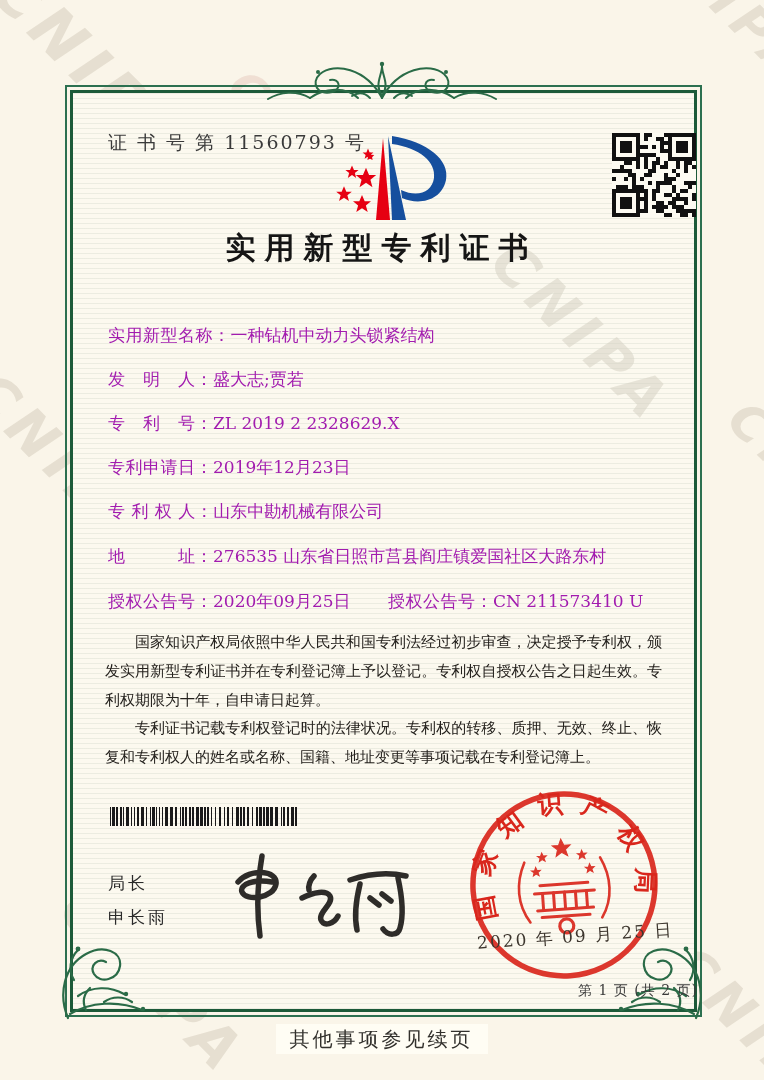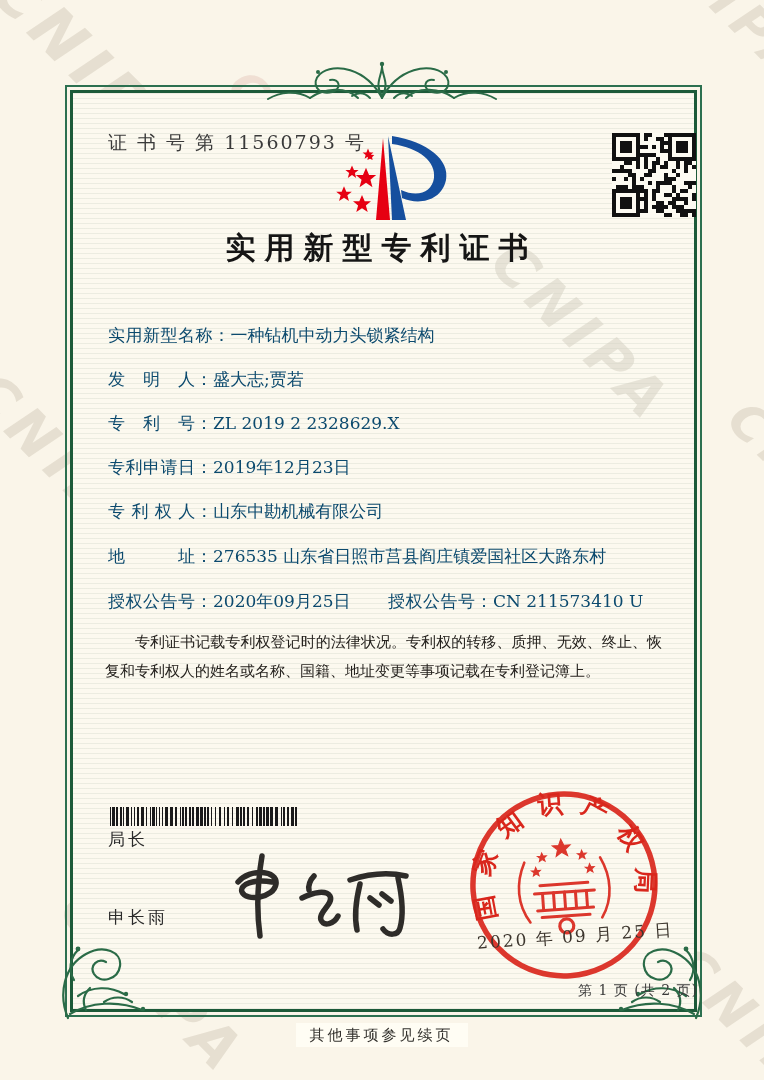--- a/index.html
+++ b/index.html
@@ -30,31 +30,31 @@
     position:absolute;inset:3px;border:3px solid #1c5a39;
     background-color:#fcf9ef;
     background-image:repeating-linear-gradient(180deg,
       rgba(150,168,150,0.16) 0px, rgba(150,168,150,0.16) 1px,
       rgba(0,0,0,0) 1px, rgba(0,0,0,0) 5px);
   }
   .content{position:absolute;z-index:5;}
   .cert-no{left:108px;top:130px;font-size:19px;letter-spacing:2px;color:#3a3a3a;}
   .title{left:65px;top:228px;width:633px;text-align:center;
     font-size:30px;font-weight:bold;letter-spacing:9px;color:#151515;}
-  .field-row{left:108px;width:560px;font-size:17px;color:#0c4a6e;white-space:nowrap;}
+  .field-row{left:108px;width:560px;font-size:17px;color:#a21caf;white-space:nowrap;}
   .field-label{letter-spacing:0.5px;}
   .grant-no{position:absolute;left:280px;top:0;white-space:nowrap;}
   .body-text{left:105px;top:628px;width:557px;font-size:15px;line-height:1.92;
     text-align:justify;color:#24211d;}
   .body-text p{margin:0;text-indent:2em;}
   .signer{left:108px;font-size:17px;color:#2a2a2a;letter-spacing:3px;}
   .seal-date{left:477px;top:925px;font-size:17px;color:#3d362e;letter-spacing:2px;
     transform:rotate(-4deg);z-index:7;}
   .page-num{left:65px;top:982px;width:633px;text-align:right;font-size:14px;color:#3a3a3a;letter-spacing:1px;}
-  .cont-note{left:65px;top:1026px;width:633px;text-align:center;font-size:15px;color:#32302c;letter-spacing:3px;z-index:6;}
+  .cont-note{left:65px;top:1026px;width:633px;text-align:center;font-size:20px;color:#32302c;letter-spacing:3px;z-index:6;}
   .cont-note span{background:#fffdf4;padding:3px 14px;}
   svg{display:block;}
 </style>
 </head>
 <body>
 
 <div class="wm" style="left:-34px;top:30px;font-size:62px;">CNIPA</div>
 <div class="wm" style="left:208px;top:120px;font-size:46px;color:rgba(222,182,172,0.35);">CNIPA</div>
 <div class="wm" style="left:620px;top:-30px;font-size:52px;">CNIPA</div>
 <div class="wm" style="left:468px;top:300px;font-size:56px;color:rgba(214,209,194,0.55);z-index:3;">CNIPA</div>
@@ -392,20 +392,21 @@
   <span class="field-label">地　　　址：</span><span>276535 山东省日照市莒县阎庄镇爱国社区大路东村</span>
 </div>
 <div class="content field-row" style="top:590px;">
   <span class="field-label">授权公告号：</span><span>2020年09月25日</span>
   <span class="grant-no">
     <span class="field-label">授权公告号：</span><span>CN 211573410 U</span>
   </span>
 </div>
 
 <div class="content body-text">
+  <p>国家知识产权局依照中华人民共和国专利法经过初步审查，决定授予专利权，颁发实用新型专利证书并在专利登记簿上予以登记。专利权自授权公告之日起生效。专利权期限为十年，自申请日起算。</p>
   <p>专利证书记载专利权登记时的法律状况。专利权的转移、质押、无效、终止、恢复和专利权人的姓名或名称、国籍、地址变更等事项记载在专利登记簿上。</p>
 </div>
 
 <svg class="content" style="left:110px;top:807px;" width="192" height="19" viewBox="0 0 192 19">
   <g id="bar-lines" fill="#1a1a1a">
       <rect x="0" y="0" width="1" height="19"></rect>
       <rect x="2" y="0" width="3" height="19"></rect>
       <rect x="6" y="0" width="2" height="19"></rect>
       <rect x="10" y="0" width="2" height="19"></rect>
       <rect x="13" y="0" width="1" height="19"></rect>
@@ -450,21 +451,21 @@
       <rect x="160" y="0" width="3" height="19"></rect>
       <rect x="165" y="0" width="3" height="19"></rect>
       <rect x="171" y="0" width="1" height="19"></rect>
       <rect x="173" y="0" width="2" height="19"></rect>
       <rect x="177" y="0" width="2" height="19"></rect>
       <rect x="181" y="0" width="3" height="19"></rect>
       <rect x="185" y="0" width="2" height="19"></rect>
     </g>
 </svg>
 
-<div class="content signer" style="top:828px;">局长</div>
+<div class="content signer" style="top:872px;">局长</div>
 <div class="content signer" style="top:906px;">申长雨</div>
 
 <svg class="content" style="left:222px;top:846px;" width="195" height="98" viewBox="0 0 195 98">
   <g stroke="#2e2c29" fill="none" stroke-width="5.5" stroke-linecap="round" stroke-linejoin="round">
     <path d="M40,10 C36,34 34,62 38,90"></path>
     <path d="M16,36 C28,22 56,24 54,38 C52,52 24,56 20,46 C17,38 32,33 50,36"></path>
     <path d="M92,30 C88,34 86,40 87,44"></path>
     <path d="M80,52 C92,46 104,44 108,50 C112,58 96,66 99,74 C102,81 112,78 116,70"></path>
     <path d="M128,34 C146,28 166,26 184,30"></path>
     <path d="M138,38 C134,54 132,70 135,84"></path>

